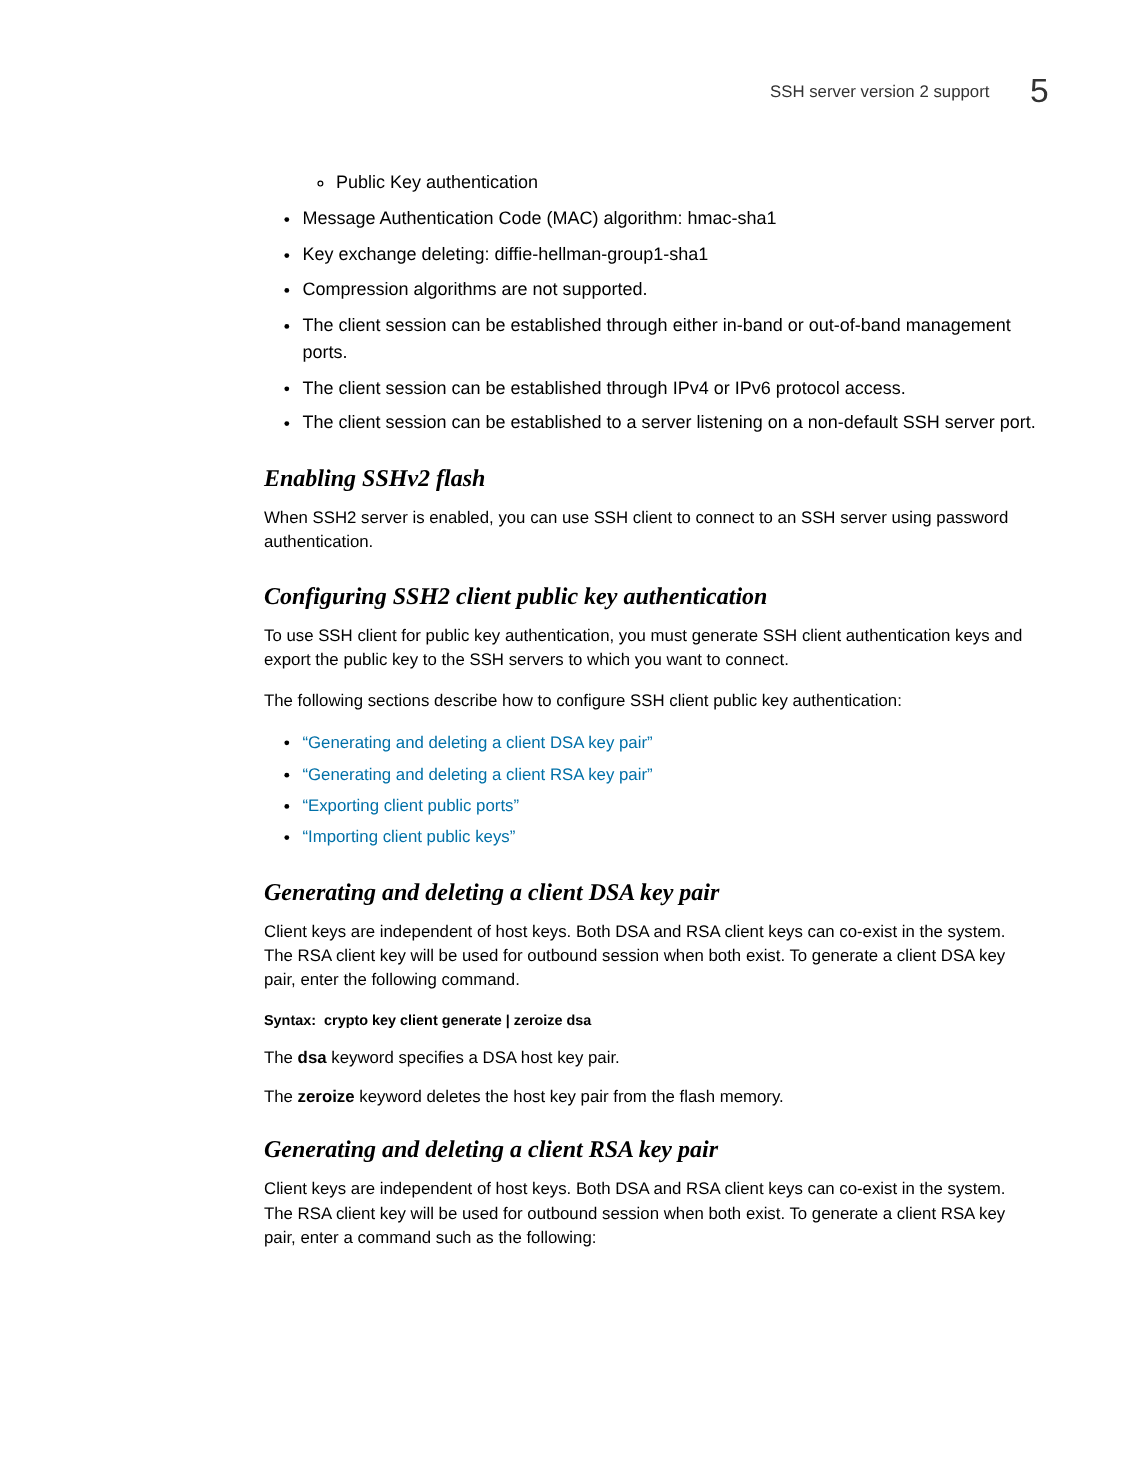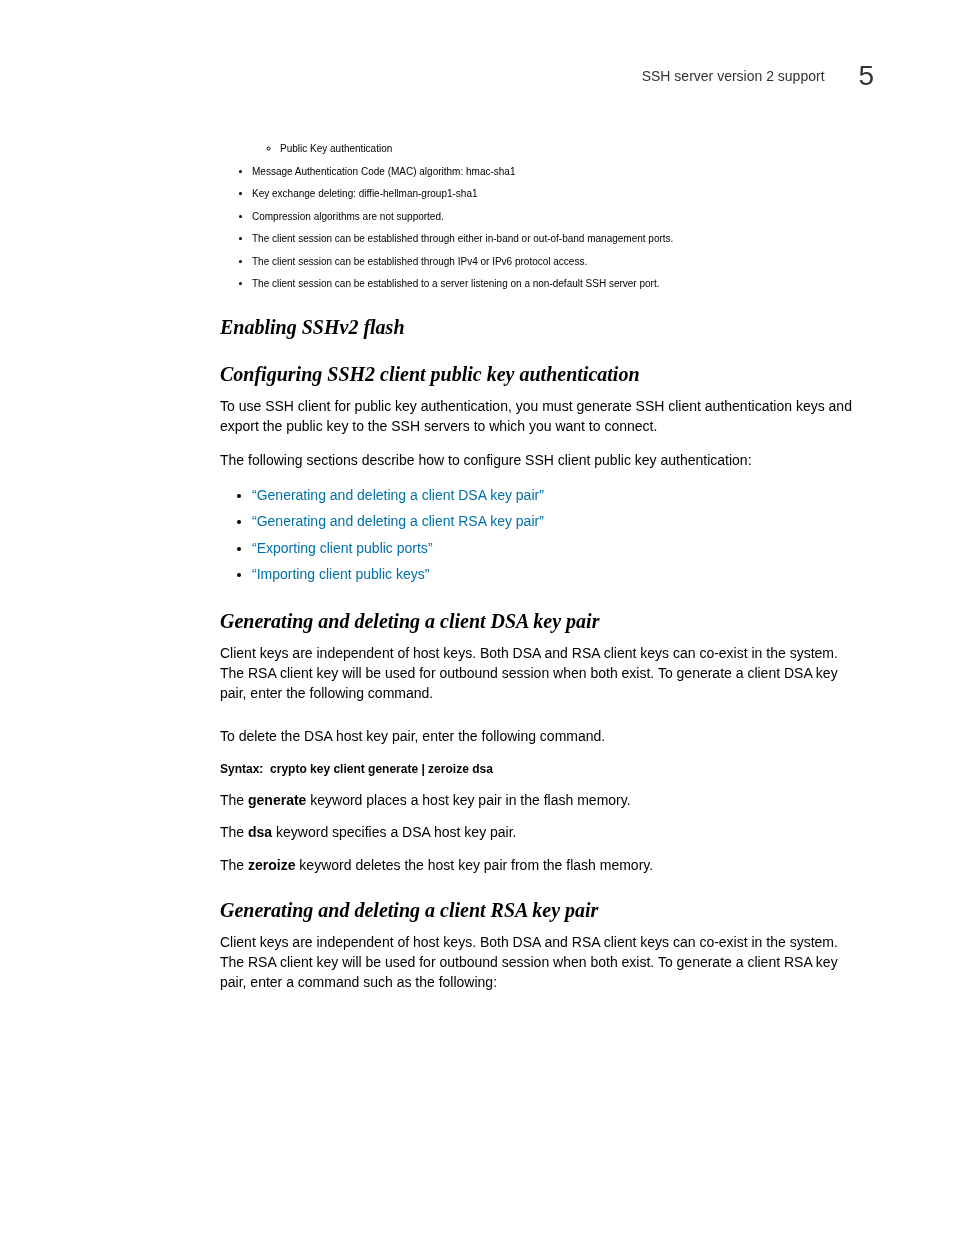--- a/index.html
+++ b/index.html
@@ -36,21 +36,21 @@
   }
   .content {
     margin-left: 140px;
     margin-right: 10px;
   }
   ul.body-list {
     margin: 0 0 18px 0;
     padding-left: 32px;
   }
   ul.body-list li {
-    font-size: 10px;
+    font-size: 15px;
     line-height: 1.45;
     margin-bottom: 8px;
     color: #000;
   }
   ul.nested {
     margin: 0 0 6px 0;
     padding-left: 28px;
   }
   ul.link-list {
     margin: 0 0 22px 0;
@@ -111,43 +111,40 @@
       </li>
       <li>Message Authentication Code (MAC) algorithm: hmac-sha1</li>
       <li>Key exchange deleting: diffie-hellman-group1-sha1</li>
       <li>Compression algorithms are not supported.</li>
       <li>The client session can be established through either in-band or out-of-band management ports.</li>
       <li>The client session can be established through IPv4 or IPv6 protocol access.</li>
       <li>The client session can be established to a server listening on a non-default SSH server port.</li>
     </ul>
 
     <h2 class="section">Enabling SSHv2 flash</h2>
+    <p class="body">When SSH2 server is enabled, you can use SSH client to connect to an SSH server using password authentication.</p>
 
     <h2 class="section">Configuring SSH2 client public key authentication</h2>
     <p class="body">To use SSH client for public key authentication, you must generate SSH client authentication keys and export the public key to the SSH servers to which you want to connect.</p>
     <p class="body">The following sections describe how to configure SSH client public key authentication:</p>
     <ul class="link-list">
       <li><a href="#" class="quoted">Generating and deleting a client DSA key pair</a></li>
       <li><a href="#" class="quoted">Generating and deleting a client RSA key pair</a></li>
       <li><a href="#" class="quoted">Exporting client public ports</a></li>
       <li><a href="#" class="quoted">Importing client public keys</a></li>
     </ul>
 
     <h2 class="section">Generating and deleting a client DSA key pair</h2>
     <p class="body">Client keys are independent of host keys. Both DSA and RSA client keys can co-exist in the system. The RSA client key will be used for outbound session when both exist. To generate a client DSA key pair, enter the following command.</p>
-    <p class="body" style="margin-top:22px;">To delete the DSA host key pair, enter the following command.</p>
 
     <p class="syntax">
       <span class="label">Syntax:</span>&nbsp;
       <span class="cmd">crypto key client generate | zeroize dsa</span>
     </p>
 
-    <p class="kw">
-      <span>The </span><b>generate</b><span> keyword places a host key pair in the flash memory.</span>
-    </p>
     <p class="kw">
       <span>The </span><b>dsa</b><span> keyword specifies a DSA host key pair.</span>
     </p>
     <p class="kw">
       <span>The </span><b>zeroize</b><span> keyword deletes the host key pair from the flash memory.</span>
     </p>
 
     <h2 class="section">Generating and deleting a client RSA key pair</h2>
     <p class="body">Client keys are independent of host keys. Both DSA and RSA client keys can co-exist in the system. The RSA client key will be used for outbound session when both exist. To generate a client RSA key pair, enter a command such as the following:</p>
 

